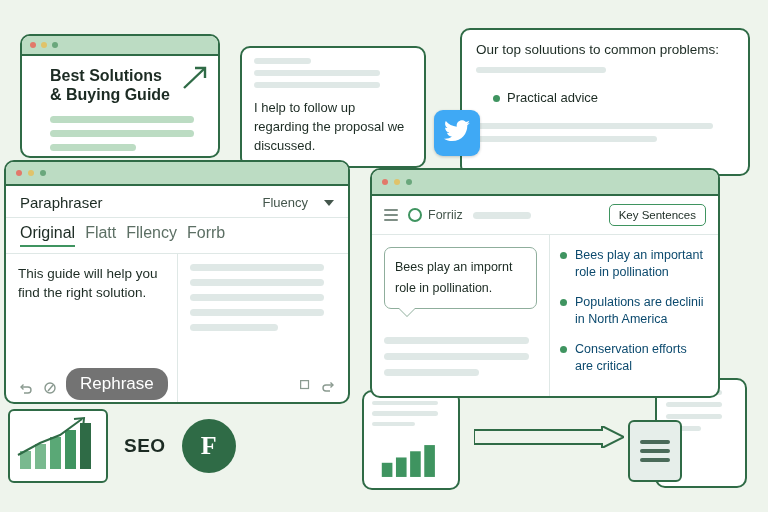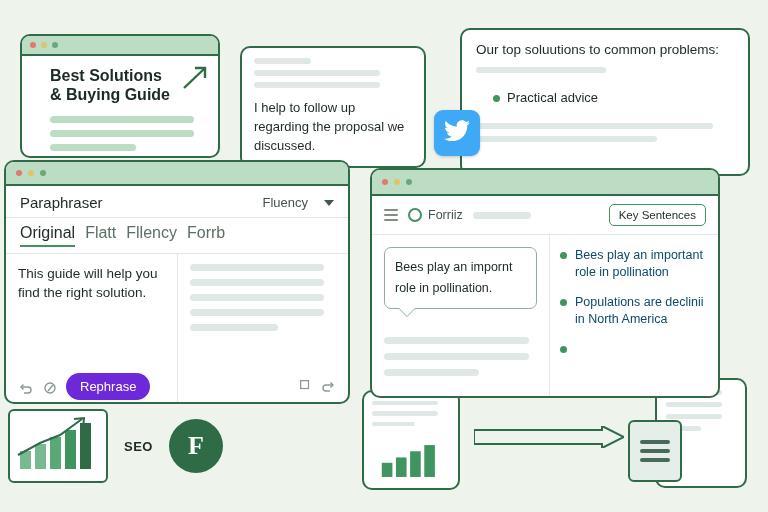--- a/index.html
+++ b/index.html
@@ -52,21 +52,21 @@
   #card-para .fl{display:flex;align-items:center;gap:16px;font-size:13px;color:#44564c;}
   .chev{width:0;height:0;border-left:5px solid transparent;border-right:5px solid transparent;border-top:6px solid #44564c;}
   #card-para .tabs{display:flex;gap:10px;padding:6px 14px;font-size:16px;color:#5c6f64;border-bottom:1px solid #dfe8e6;}
   #card-para .tabs .t{padding-bottom:3px;}
   #card-para .tabs .t.active{color:#1c2b23;border-bottom:2px solid #3f9460;}
   #card-para .panes{display:flex;height:152px;}
   #card-para .pane-l{width:172px;border-right:1px solid #dfe8e6;padding:10px 12px;box-sizing:border-box;position:relative;}
   #card-para .pane-l p{margin:0;font-size:13.5px;line-height:19px;color:#1c2b23;}
   #card-para .pane-r{flex:1;padding:10px 12px;box-sizing:border-box;display:flex;flex-direction:column;gap:8px;position:relative;}
   #card-para .pane-r i{display:block;height:7px;background:#dfe8e6;border-radius:4px;}
-  .btn-green{background:#6d28d9;color:#fff;border:none;border-radius:14px;font-size:13px;padding:6px 14px;cursor:pointer;font-family:"Liberation Sans",sans-serif;}
+  .btn-green{background:#737373;color:#fff;border:none;border-radius:14px;font-size:17px;padding:6px 14px;cursor:pointer;font-family:"Liberation Sans",sans-serif;}
   #card-para .footl{position:absolute;left:12px;bottom:10px;display:flex;gap:8px;color:#8a9a90;}
   #card-para .footr{position:absolute;right:12px;bottom:12px;display:flex;gap:8px;color:#8a9a90;}
   #card-para .rephrase-wrap{position:absolute;left:60px;bottom:6px;}
 
   
   #card-forniz{left:370px;top:168px;width:350px;height:230px;overflow:hidden;z-index:4;}
   #card-forniz .titlebar{height:24px;background:#bcdcc3;border-bottom:2px solid #2f6b46;display:flex;align-items:center;padding-left:10px;gap:6px;}
   #card-forniz .tool{display:flex;align-items:center;gap:10px;padding:8px 12px;border-bottom:1px solid #dfe8e6;}
   .hamburger{display:flex;flex-direction:column;gap:3px;}
   .hamburger i{display:block;width:14px;height:2px;background:#7f8f86;border-radius:2px;}
@@ -83,21 +83,21 @@
   #card-forniz .pane-l .lines i{display:block;height:7px;background:#dfe8e6;border-radius:4px;}
   #card-forniz .pane-r{flex:1;padding:12px 10px;box-sizing:border-box;}
   #card-forniz ul{list-style:none;margin:0;padding:0;}
   #card-forniz li{display:flex;gap:8px;margin-bottom:13px;}
   #card-forniz li .bullet{width:7px;height:7px;border-radius:50%;background:#3f9460;margin-top:5px;flex:0 0 auto;}
   #card-forniz li span.txt{font-size:12.5px;line-height:17px;color:#0c4a6e;}
 
   
   #seo-block{position:absolute;left:8px;top:404px;width:260px;height:84px;display:flex;align-items:center;gap:16px;}
   #seo-chart{width:96px;height:70px;border:2px solid #2f6b46;border-radius:6px;background:#fff;position:relative;}
-  #seo-label{font-size:13px;font-weight:bold;color:#1c2b23;letter-spacing:.5px;}
+  #seo-label{font-size:19px;font-weight:bold;color:#1c2b23;letter-spacing:.5px;}
   #f-badge{width:54px;height:54px;border-radius:50%;background:#2f6b46;display:flex;align-items:center;justify-content:center;color:#fff;font-size:26px;font-weight:bold;font-family:"Liberation Serif",serif;}
 
   
   #chart-card{left:362px;top:390px;width:98px;height:100px;background:#fff;}
   #chart-card .inner{padding:9px 8px;display:flex;flex-direction:column;gap:6px;height:100%;box-sizing:border-box;}
   #chart-card .inner i{display:block;height:5px;background:#dfe8e6;border-radius:3px;}
 
   
   #flow-arrow{position:absolute;left:474px;top:426px;width:150px;height:22px;}
 
@@ -258,20 +258,21 @@
           <li>
             <span class="bullet"></span>
             <span class="txt">Bees play an important role in pollination</span>
           </li>
           <li>
             <span class="bullet"></span>
             <span class="txt">Populations are declinii in North America</span>
           </li>
           <li>
             <span class="bullet"></span>
+            <span class="txt">Conservation efforts are critical</span>
           </li>
         </ul>
       </div>
     </div>
   </div>
 
   <div id="seo-block">
     <div id="seo-chart">
       <svg width="92" height="66" viewBox="0 0 92 66">
         <rect x="10" y="40" width="11" height="18" fill="#79b98f"></rect>

